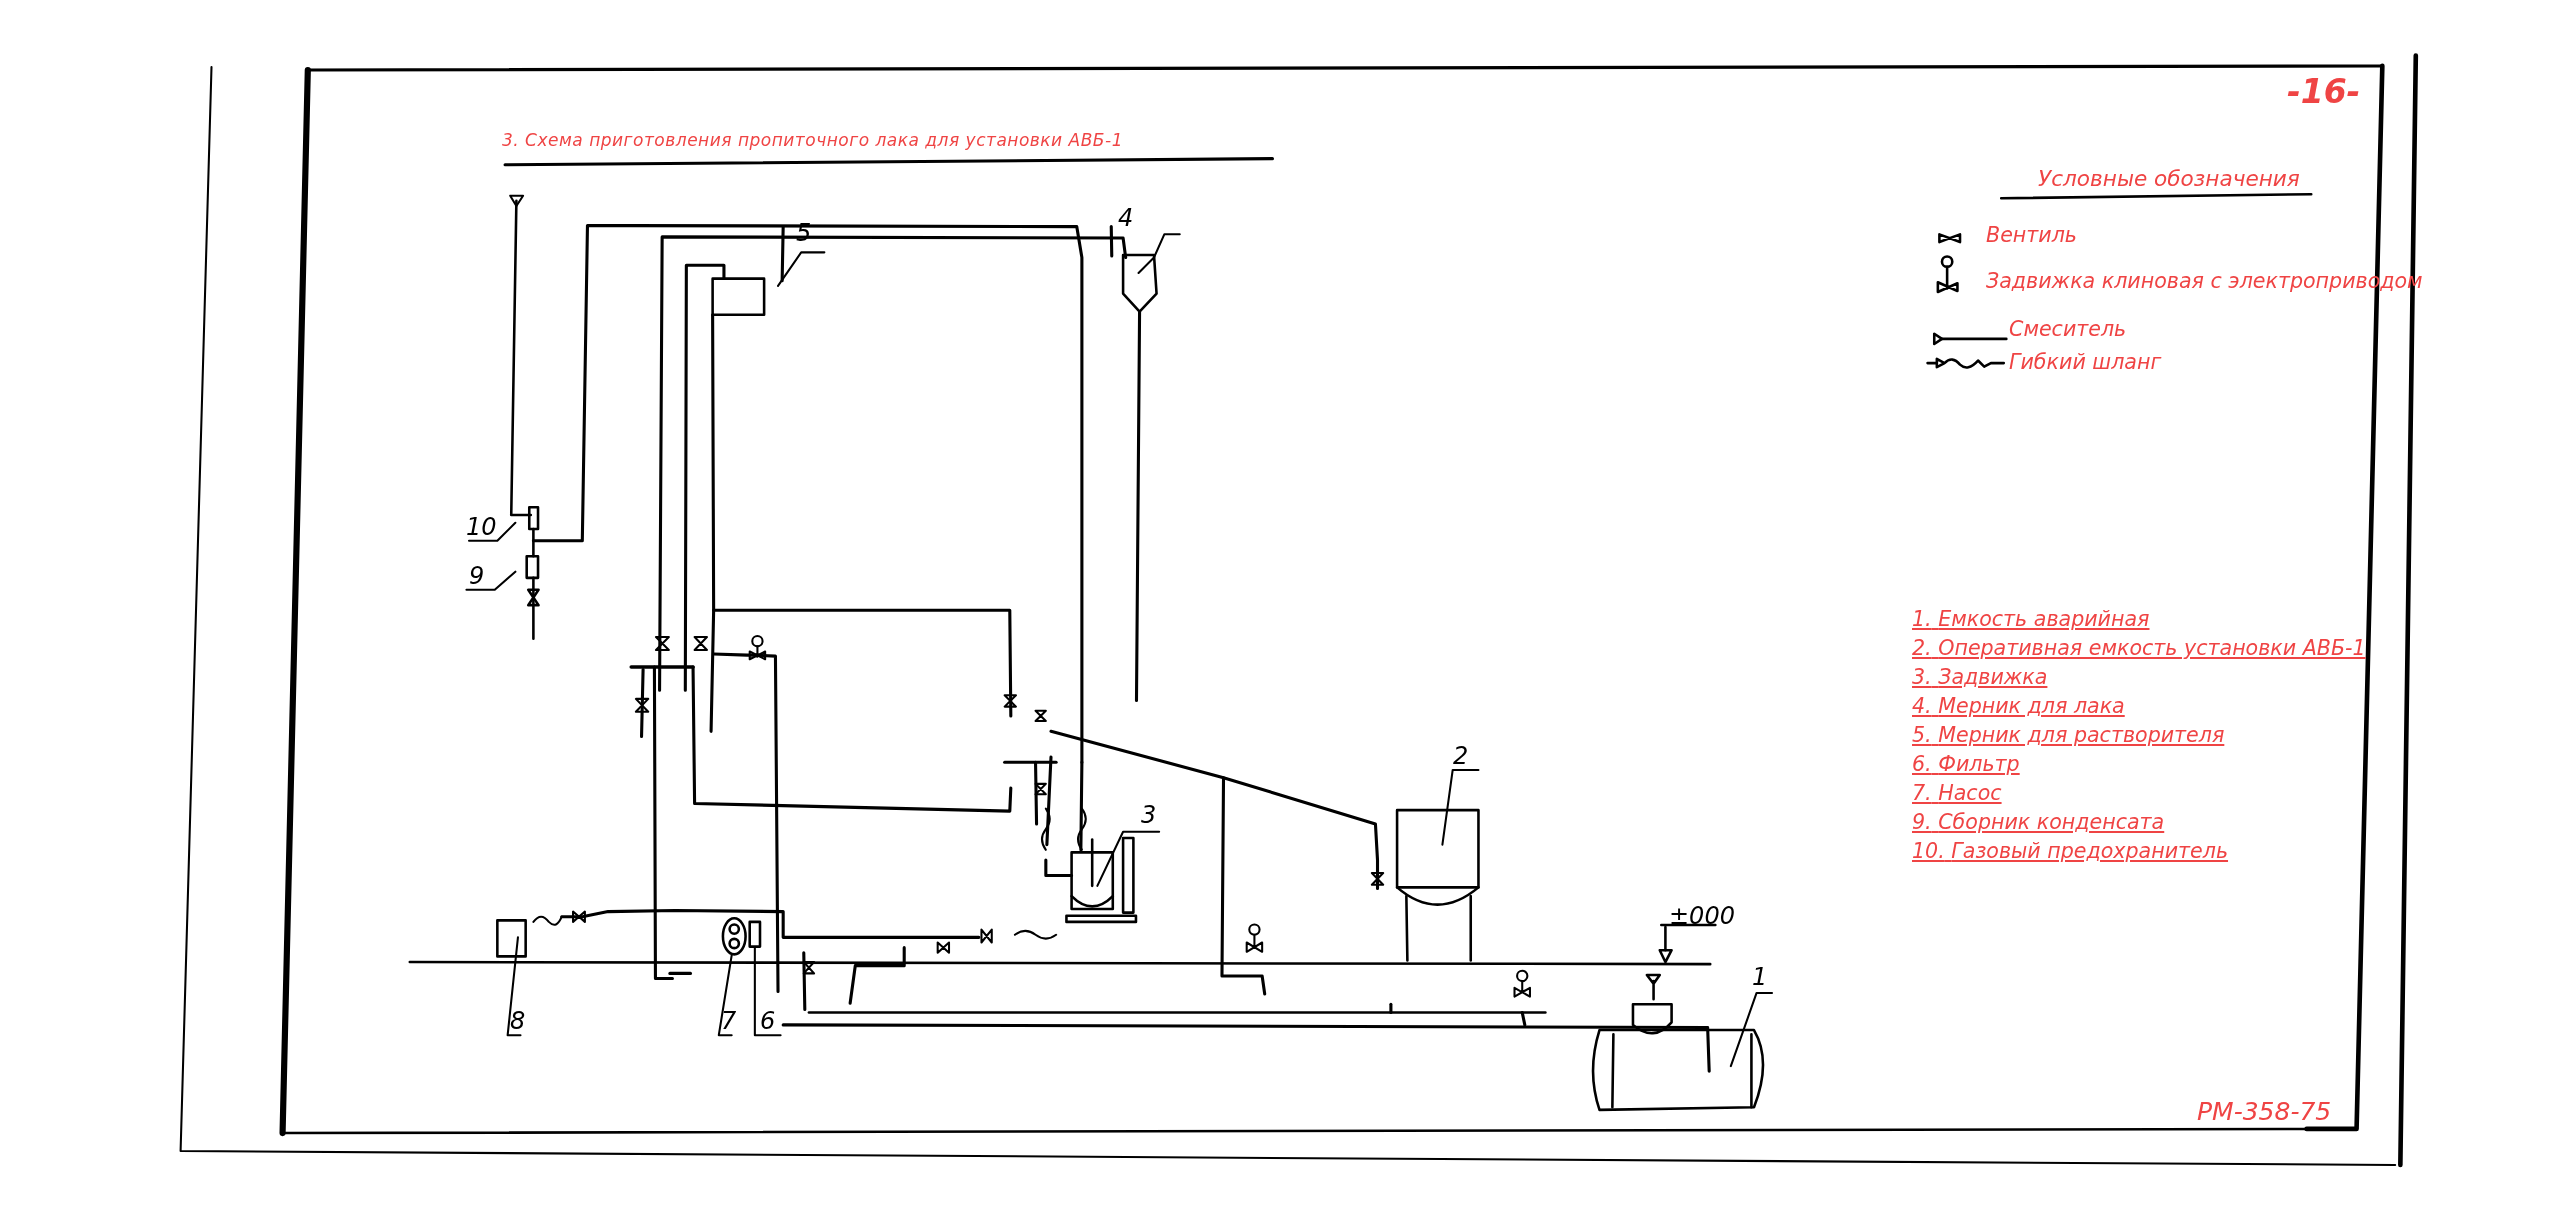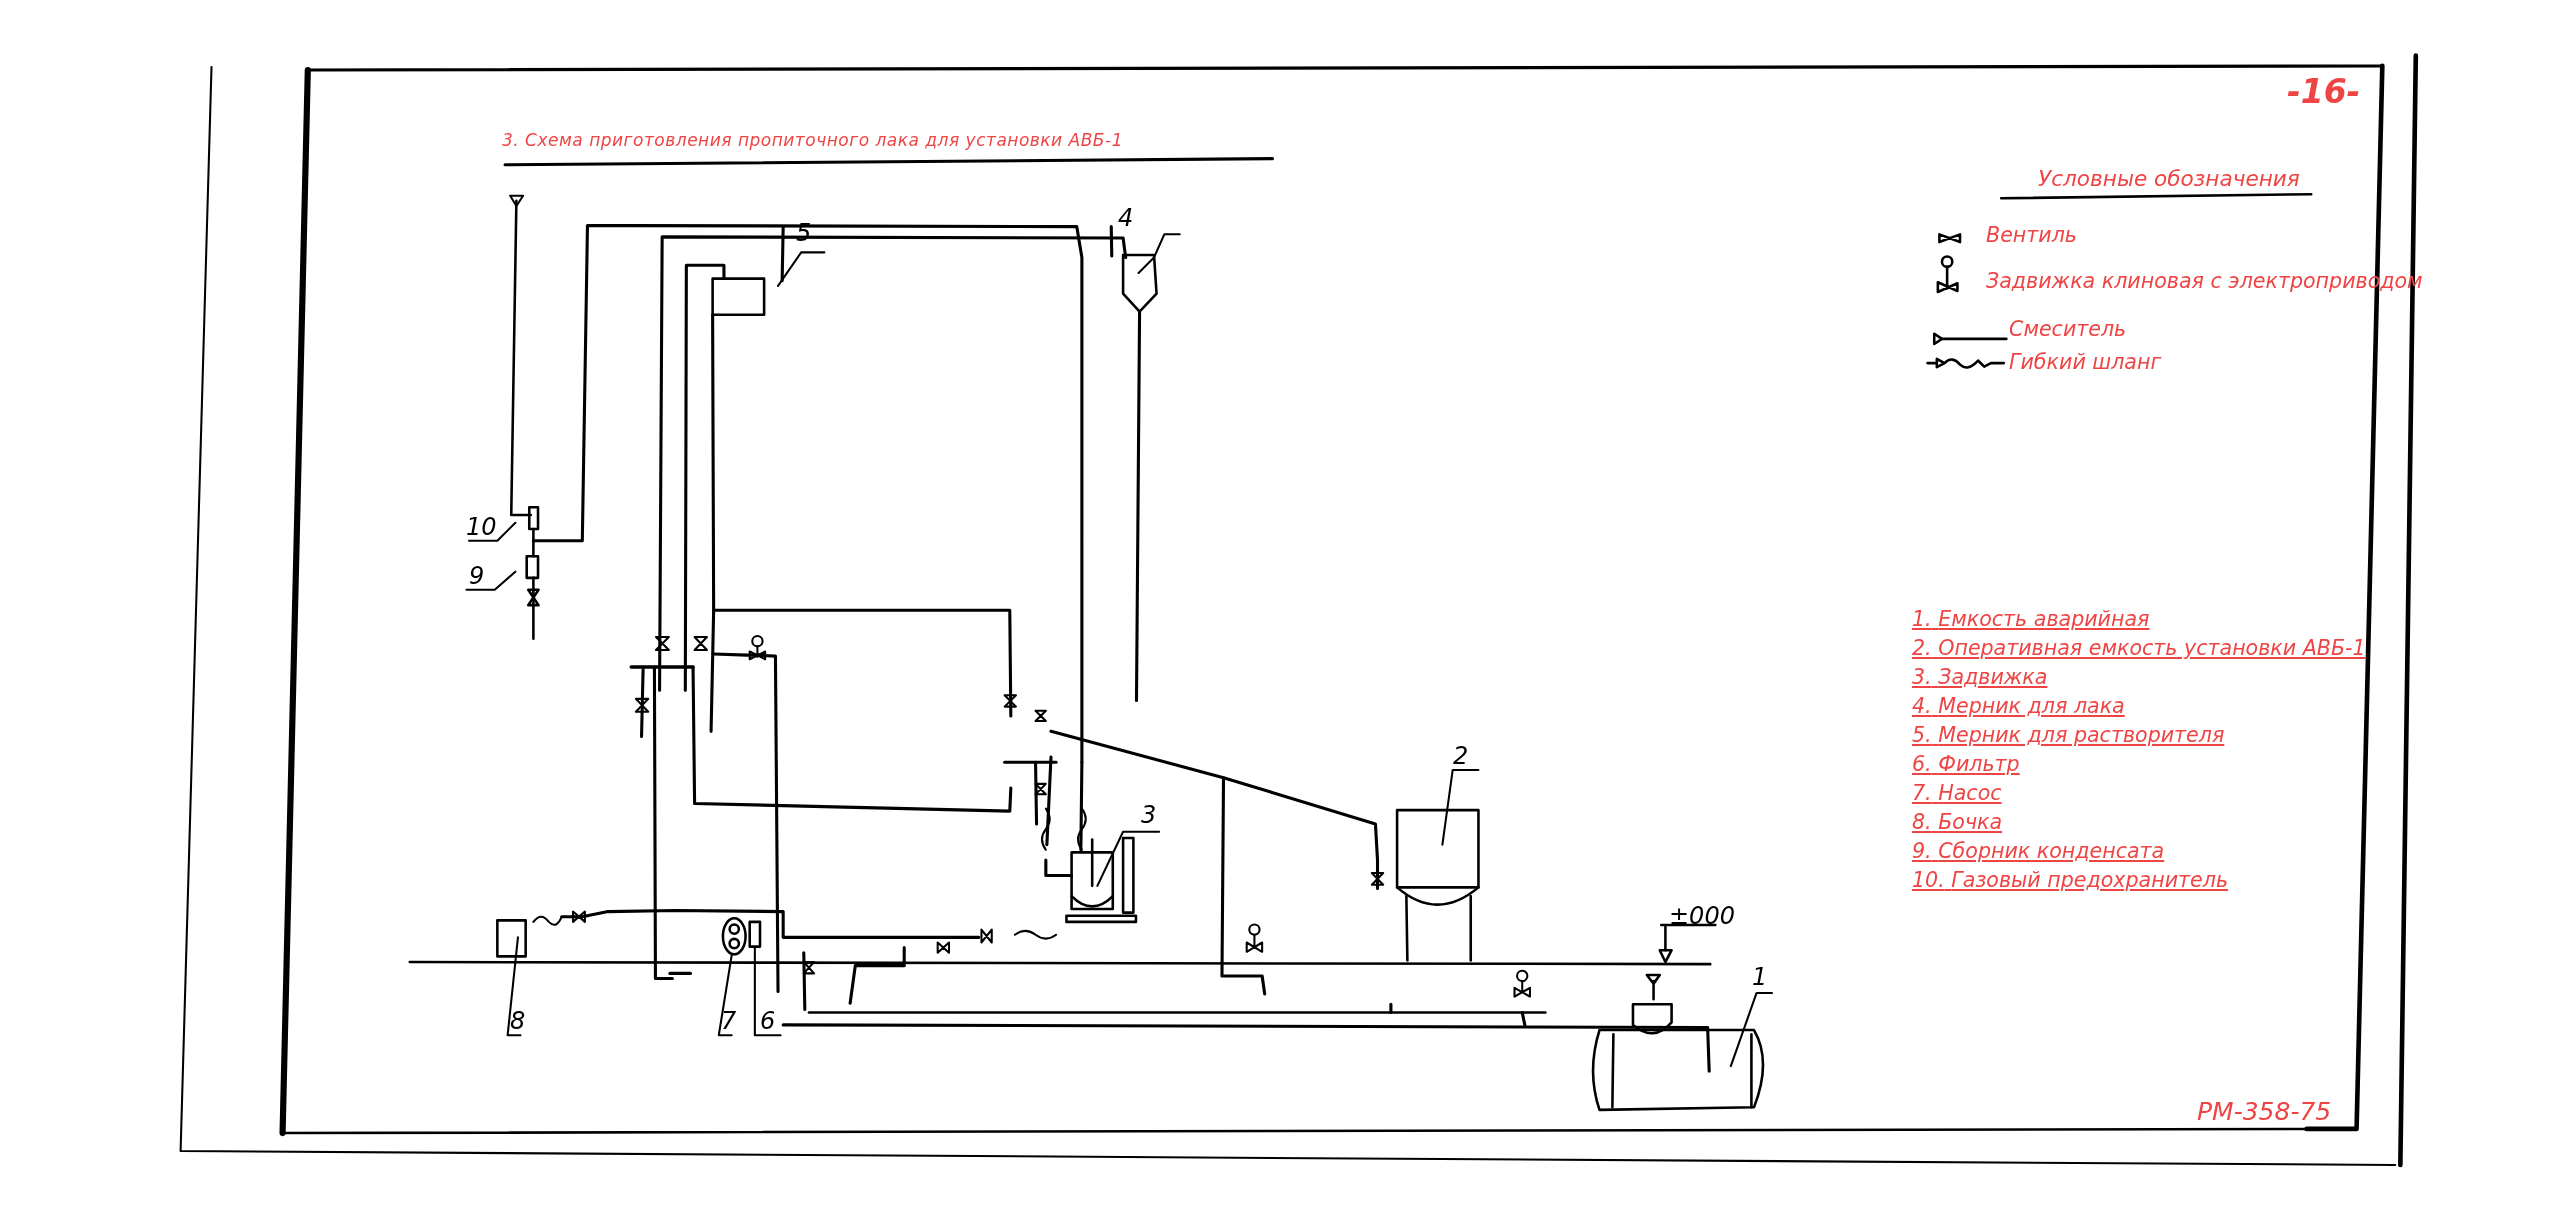--- a/index.html
+++ b/index.html
@@ -205,21 +205,20 @@
 </div>
 
 <div class="t parts">
   <div><span>1.</span> <span>Емкость аварийная</span></div>
   <div><span>2.</span> <span>Оперативная емкость установки АВБ-1</span></div>
   <div><span>3.</span> <span>Задвижка</span></div>
   <div><span>4.</span> <span>Мерник для лака</span></div>
   <div><span>5.</span> <span>Мерник для растворителя</span></div>
   <div><span>6.</span> <span>Фильтр</span></div>
   <div><span>7.</span> <span>Насос</span></div>
-  <div><span>8.</span> <span>Бочка</span></div>
   <div><span>9.</span> <span>Сборник конденсата</span></div>
   <div><span>10.</span> <span>Газовый предохранитель</span></div>
 </div>
 
 <div class="t docno">РМ-358-75</div>
 
 <div class="lbl" style="left:1118px; top:204px;">4</div>
 <div class="lbl" style="left:796px; top:219px;">5</div>
 <div class="lbl" style="left:1141px; top:801px;">3</div>
 <div class="lbl" style="left:1453px; top:742px;">2</div>

